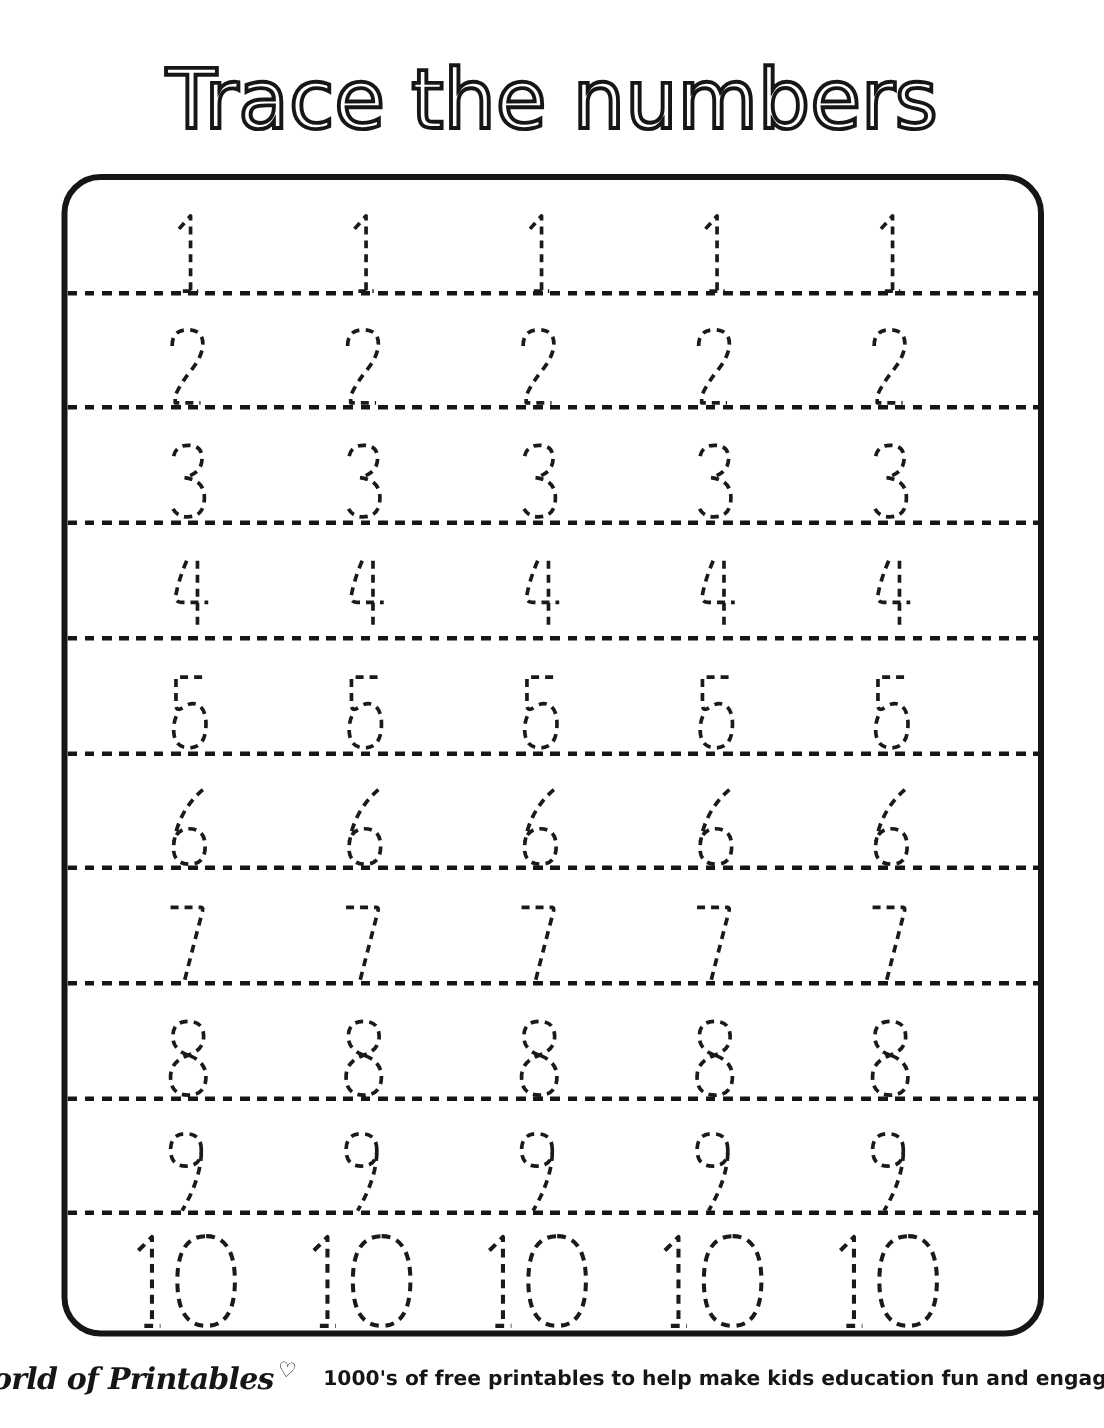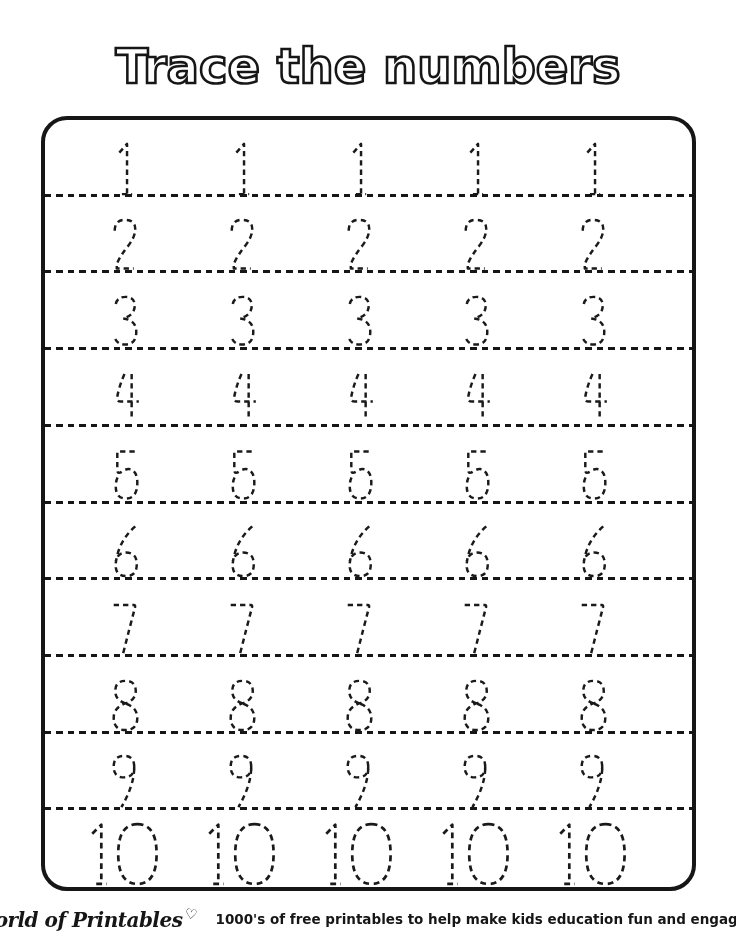--- a/index.html
+++ b/index.html
@@ -7,22 +7,22 @@
     width: 736px; height: 952px;
     background: #ffffff;
     font-family: "DejaVu Sans", sans-serif;
     overflow: hidden;
   }
   .title {
     text-align: center;
     margin-top: 24px;
     height: 84px;
     line-height: 84px;
-    font-size: 48px;
-    font-weight: bold;
+    font-size: 55px;
+    font-weight: normal;
     letter-spacing: 0px;
     color: #ffffff;
     -webkit-text-stroke: 2.6px #161616;
     font-family: "DejaVu Sans", sans-serif;
   }
   .panel {
     width: 647px; height: 767px;
     margin: 8px auto 0 auto;
     border: 4px solid #161616;
     border-radius: 26px;

